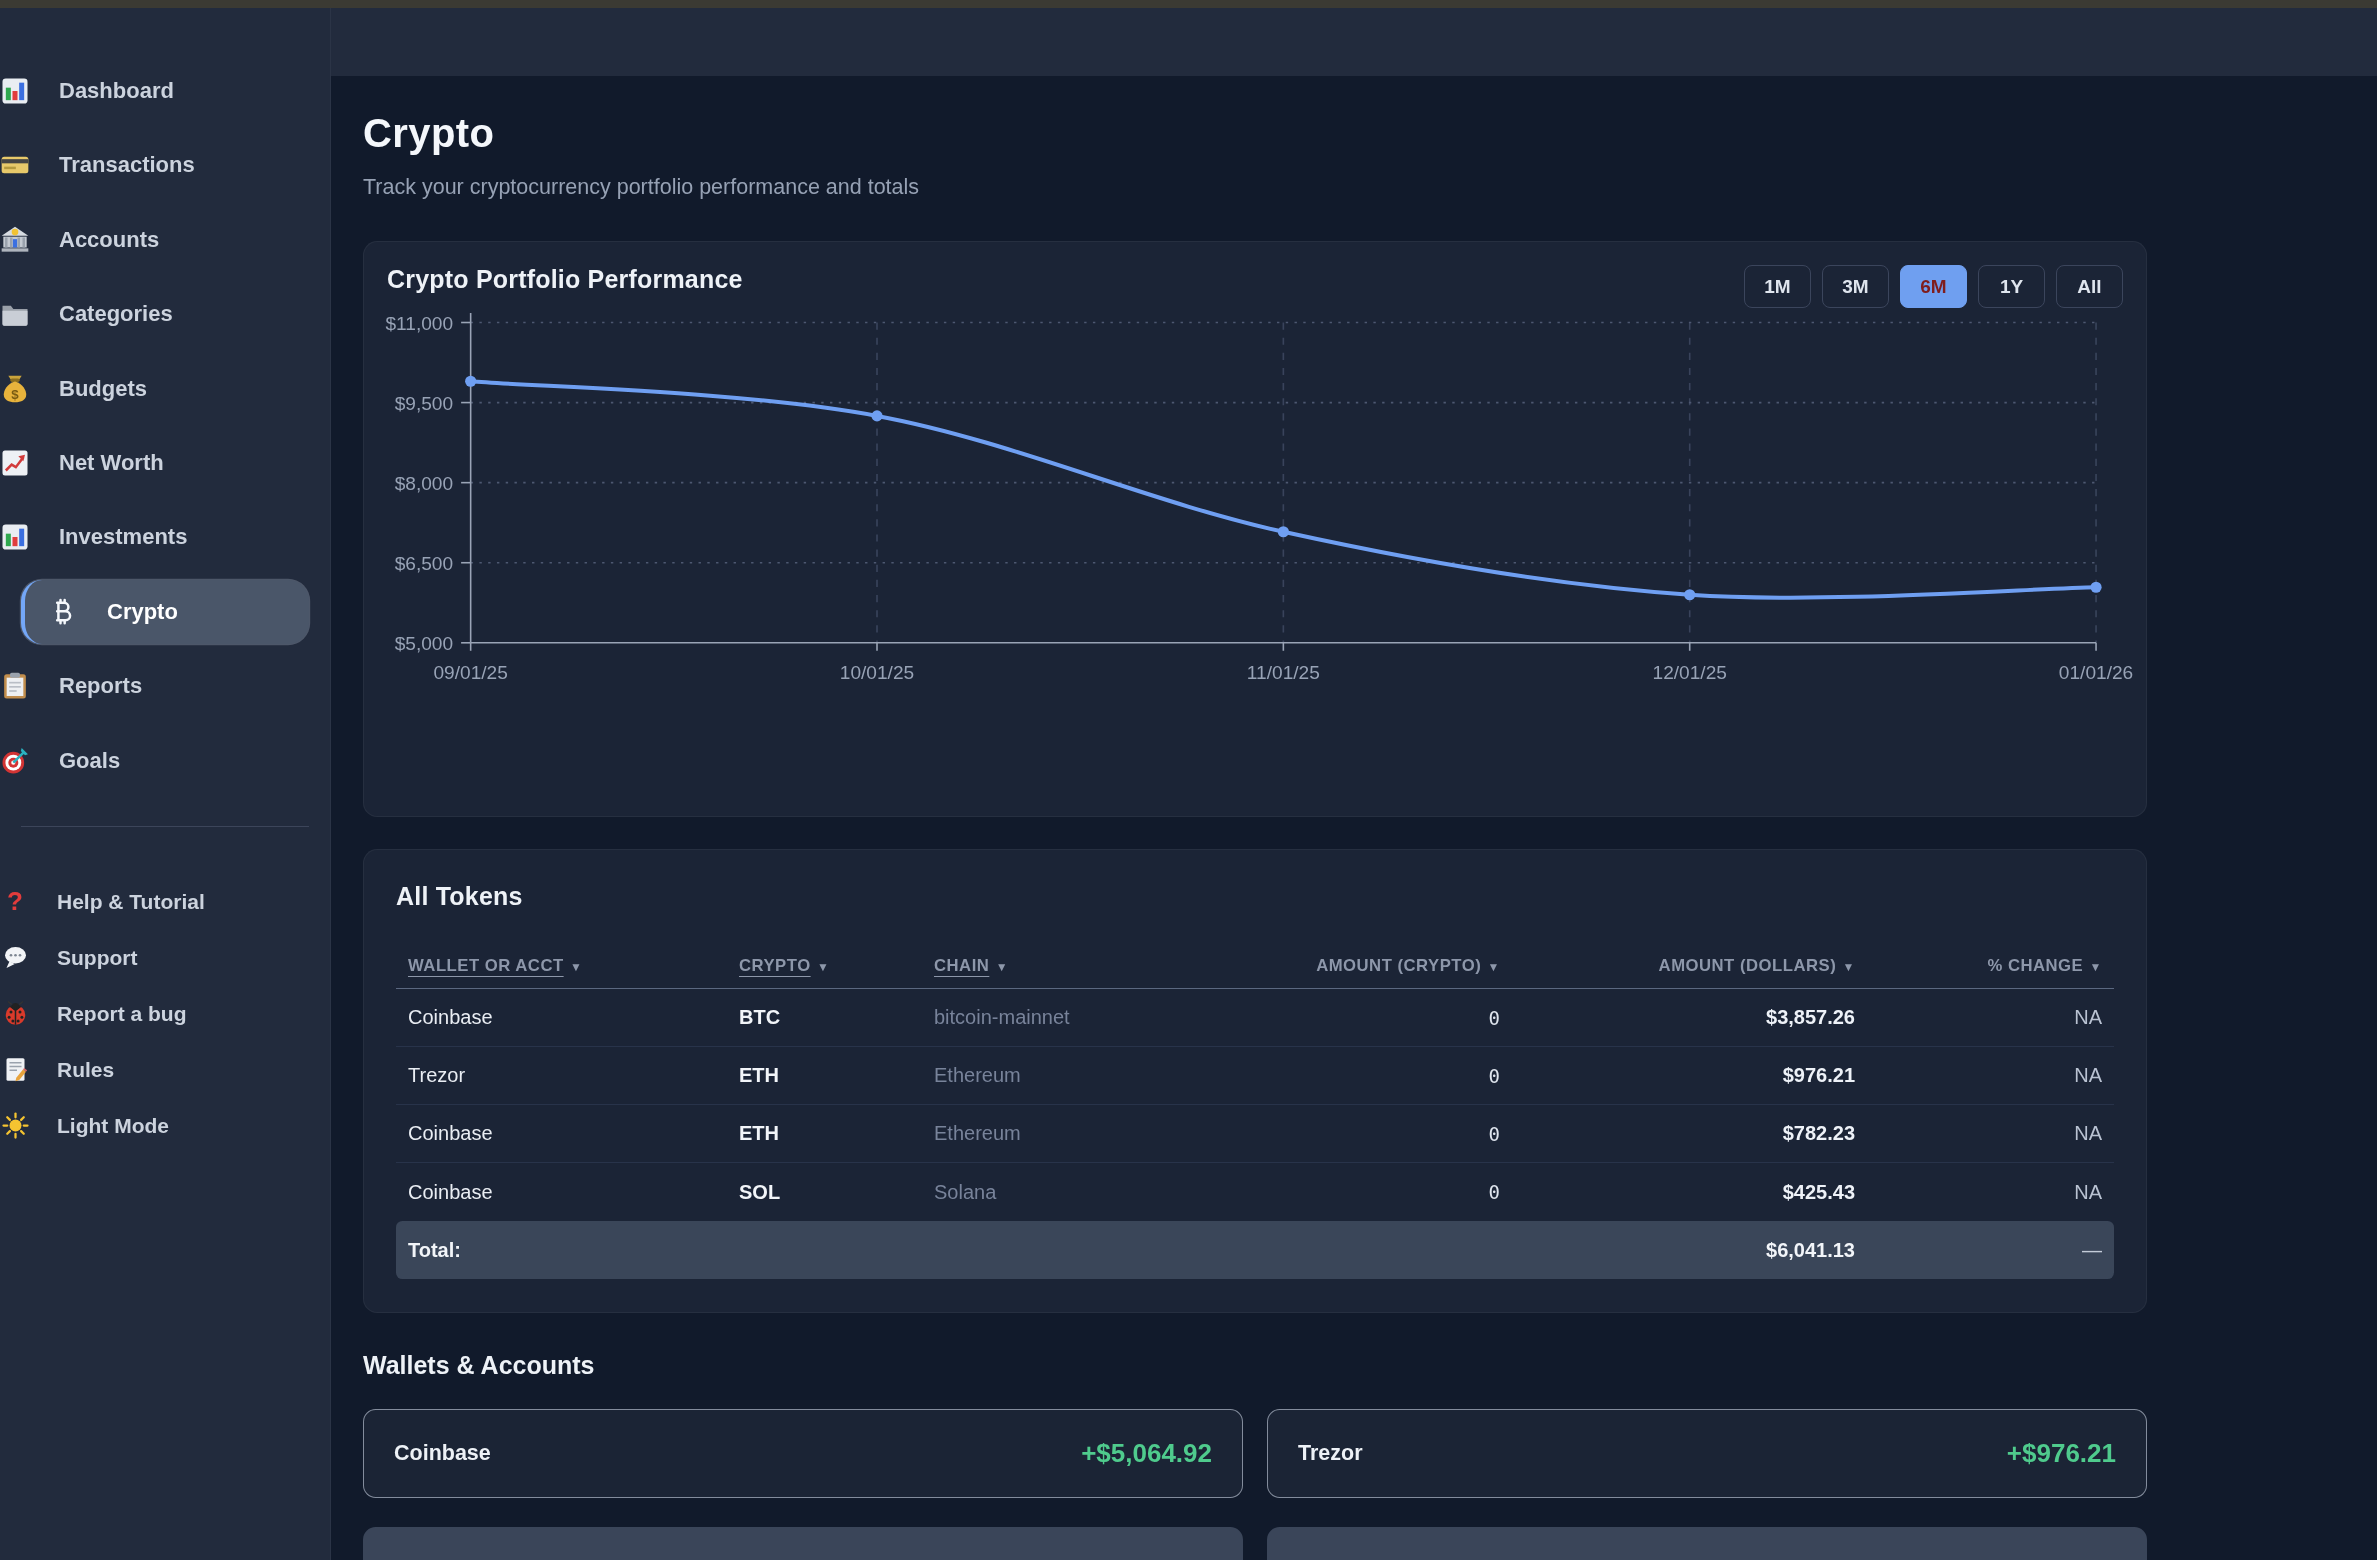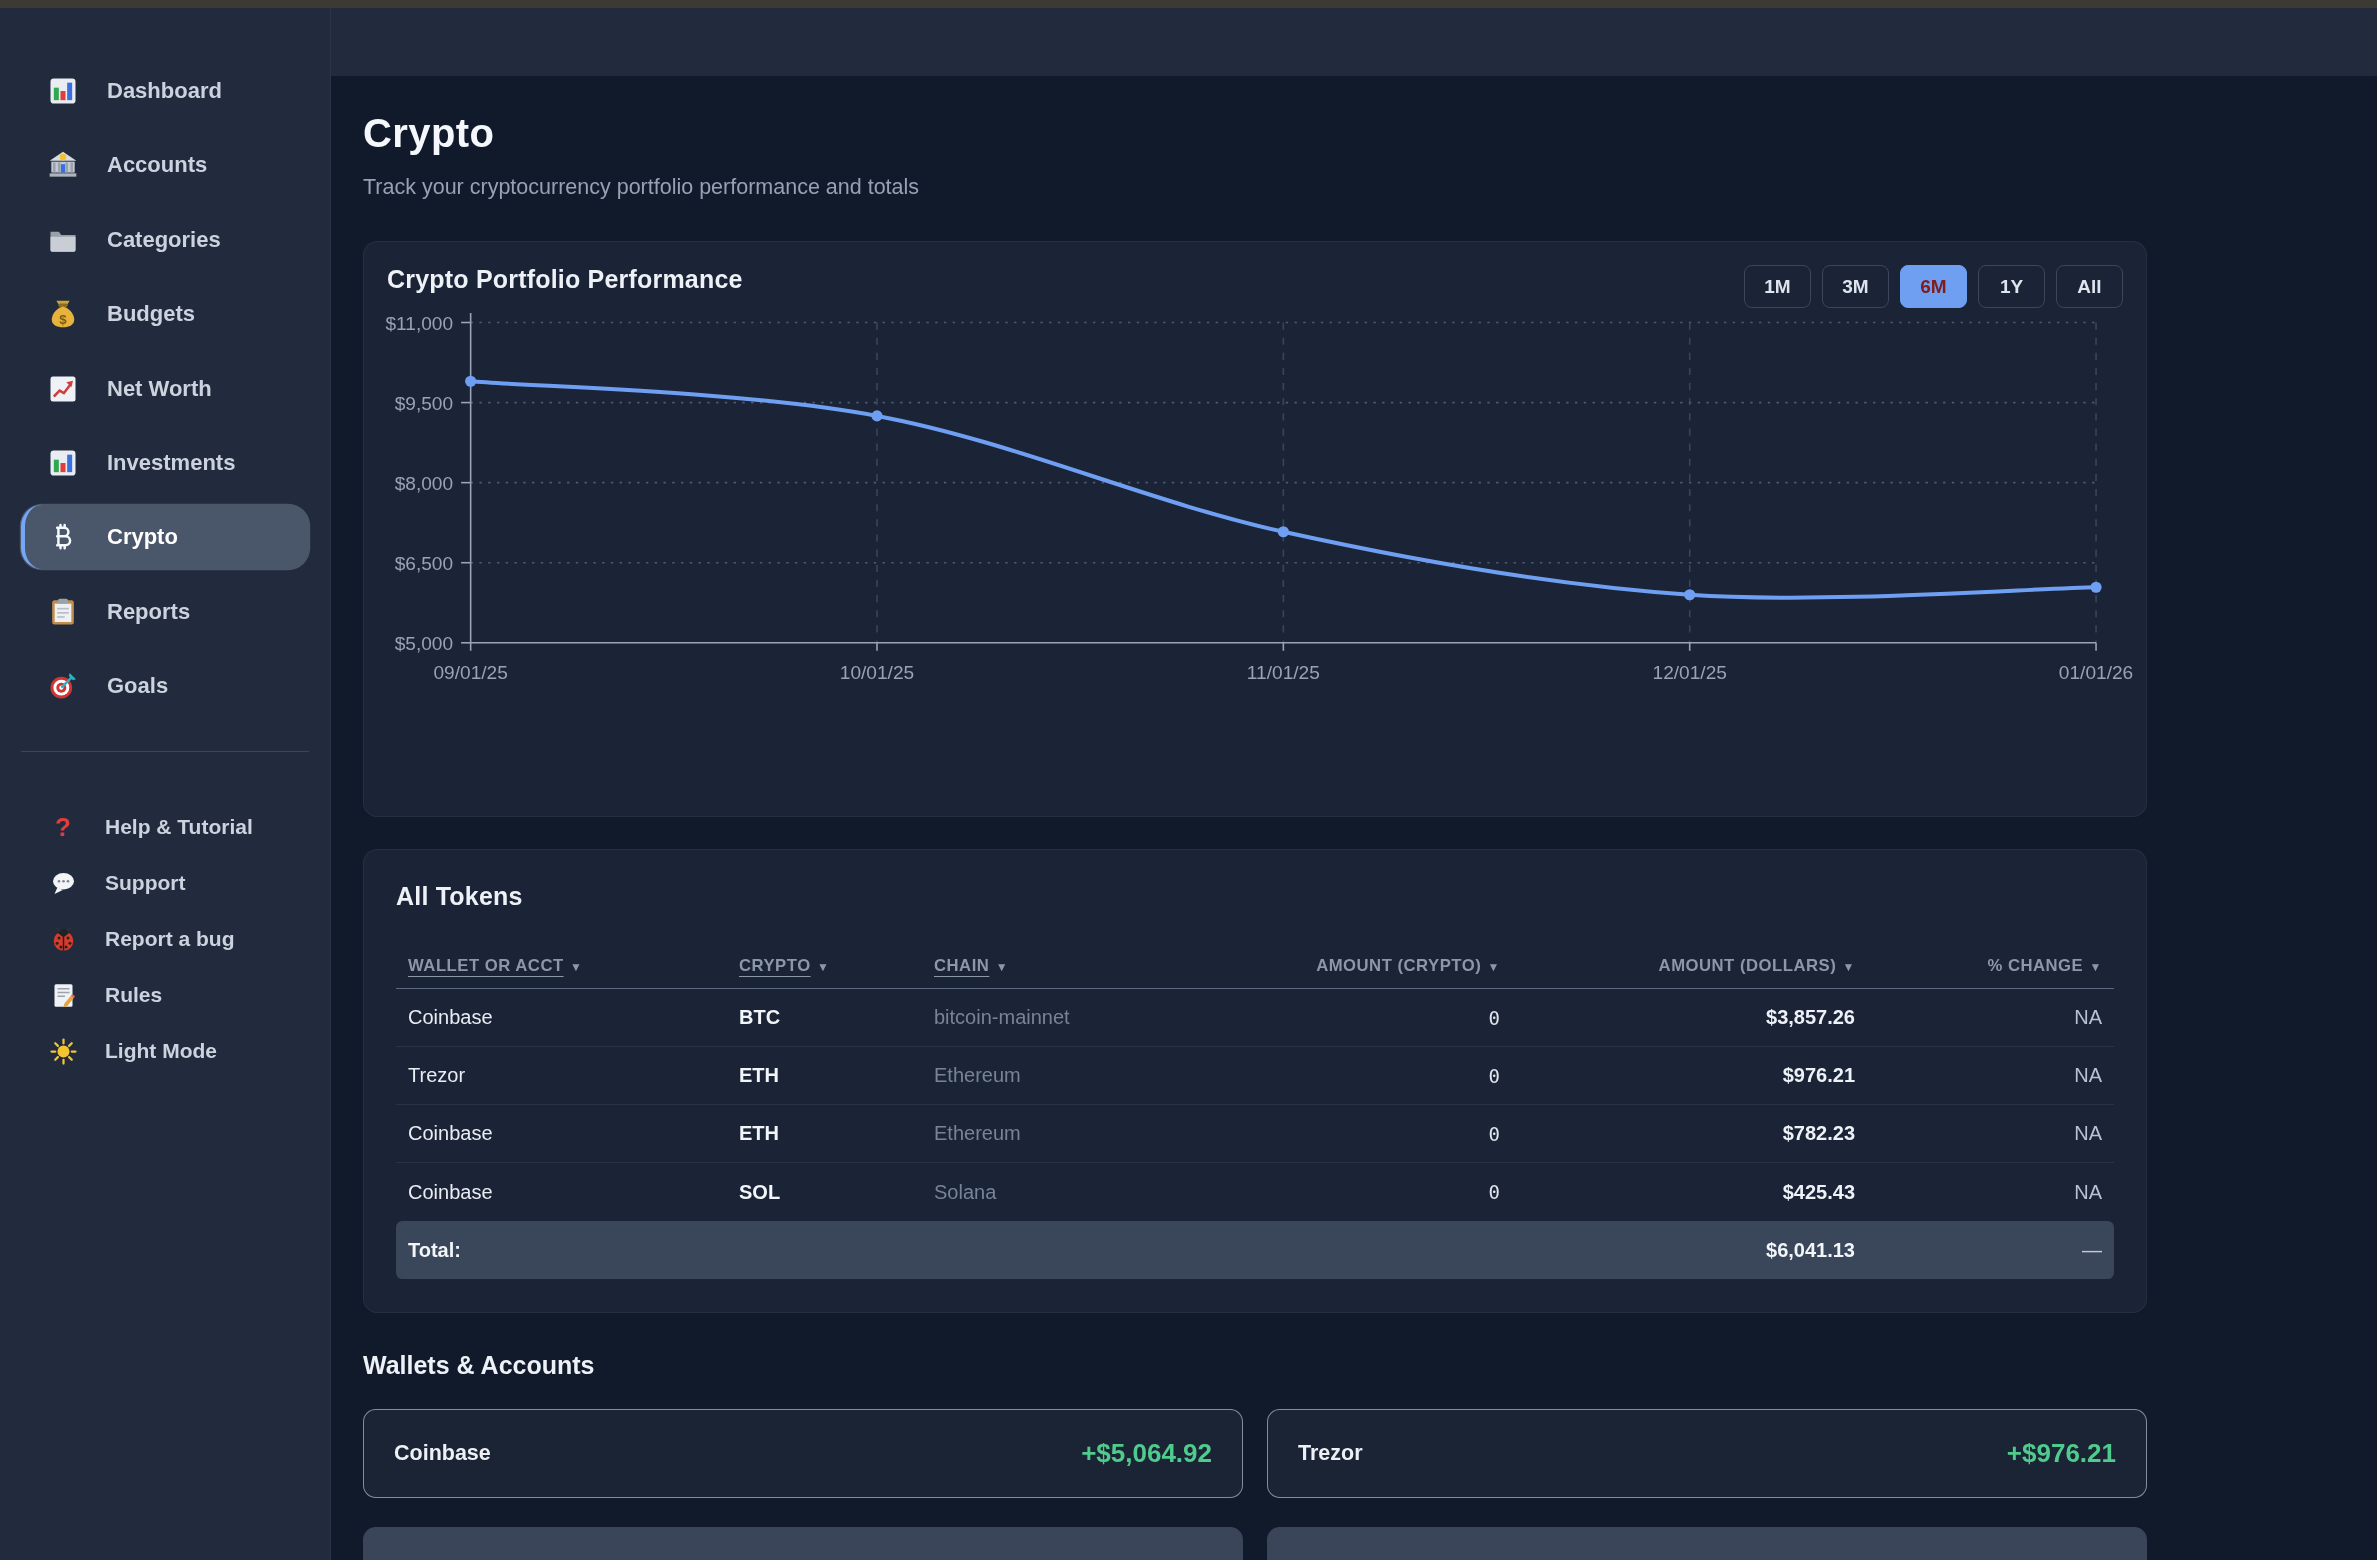--- a/index.html
+++ b/index.html
@@ -9,21 +9,21 @@
 
   
   .top-strip { position:absolute; top:0; left:0; width:100%; height:8px; background:#3b3a33; z-index:50; }
 
   
   .sidebar { position:absolute; top:8px; left:0; bottom:0; width:331px;
              background:#222b3d; border-right:0.8px solid #2b3446; z-index:10; }
   .logo { padding:33px 0 0 30px; font-size:28px; font-weight:bold; color:#f2f5f9; letter-spacing:0.4px; }
   .nav { margin-top:51px; }
   .nav-item { display:flex; align-items:center; gap:29px; height:64px; margin:10.4px 0;
-              padding-left:48px; cursor:pointer; }
+              cursor:pointer; }
   .nav-item .ico { width:30px; height:30px; flex:0 0 30px; display:flex; align-items:center; justify-content:center; }
   .nav-item .lbl { font-size:22px; color:#ccd3de; font-weight:600; }
   .nav-item.selected { margin:10.4px 21px; padding-left:23px; background:#4a5669;
                        border-left:4px solid #74a7f7; border-radius:21px;
                        box-shadow:0 0 0 1.2px rgba(190,200,220,.28); }
   .nav-item.selected .lbl { color:#ffffff; }
   .side-divider { border-top:0.8px solid #3c455a; margin:33px 21px; }
   .nav.footer .nav-item { height:48px; margin:8px 0; gap:27px; }
   .nav.footer .lbl { font-size:21px; font-weight:600; }
   .q-ico { font-size:26px; font-weight:bold; color:#e23c3c; }
@@ -105,20 +105,30 @@
       <div class="nav-item">
         <span class="ico">
           <svg viewBox="0 0 36 36" width="30" height="30">
               <rect x="3" y="3" width="30" height="30" rx="4" fill="#e9edf2"></rect>
               <rect x="7" y="14" width="6" height="15" fill="#2fa84f"></rect>
               <rect x="15" y="18" width="6" height="11" fill="#e03d3d"></rect>
               <rect x="23" y="8" width="6" height="21" fill="#3b6fe0"></rect>
             </svg>
         </span>
         <span class="lbl">Dashboard</span>
+      </div>
+      <div class="nav-item">
+        <span class="ico">
+          <svg viewBox="0 0 36 36" width="30" height="30">
+              <rect x="2" y="8" width="32" height="20" rx="3" fill="#e8c96a"></rect>
+              <rect x="2" y="11" width="32" height="5" fill="#454545"></rect>
+              <rect x="5" y="20" width="14" height="3" fill="#b59a3e"></rect>
+            </svg>
+        </span>
+        <span class="lbl">Transactions</span>
       </div>
       <div class="nav-item">
         <span class="ico">
           <svg viewBox="0 0 36 36" width="30" height="30">
               <polygon points="18,2 34,13 2,13" fill="#d7dce2"></polygon>
               <circle cx="18" cy="8.5" r="4" fill="#f1c232"></circle>
               <rect x="4" y="14" width="28" height="13" fill="#c3c9d1"></rect>
               <rect x="6" y="15" width="3" height="12" fill="#9aa2ad"></rect>
               <rect x="12" y="15" width="3" height="12" fill="#9aa2ad"></rect>
               <rect x="21" y="15" width="3" height="12" fill="#9aa2ad"></rect>

